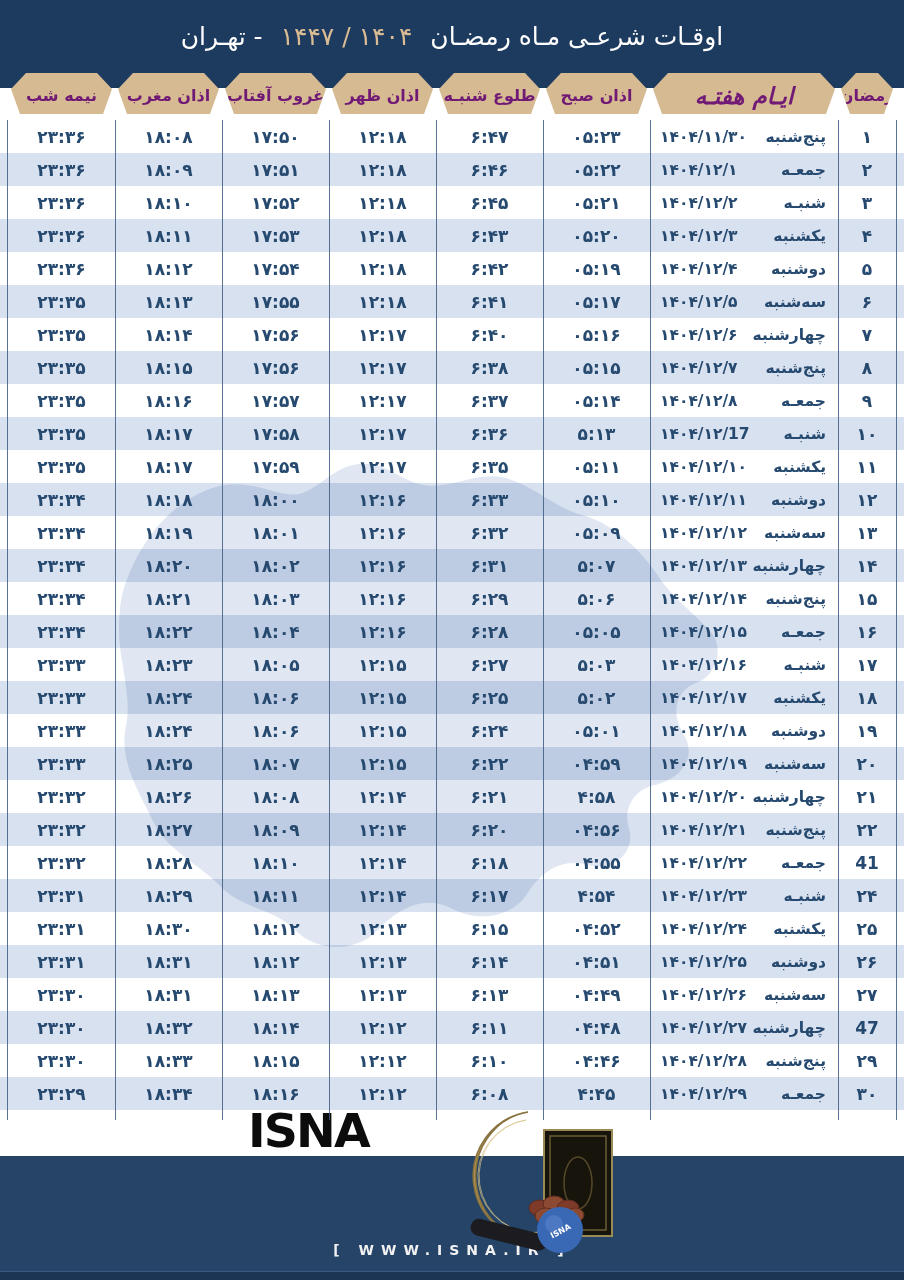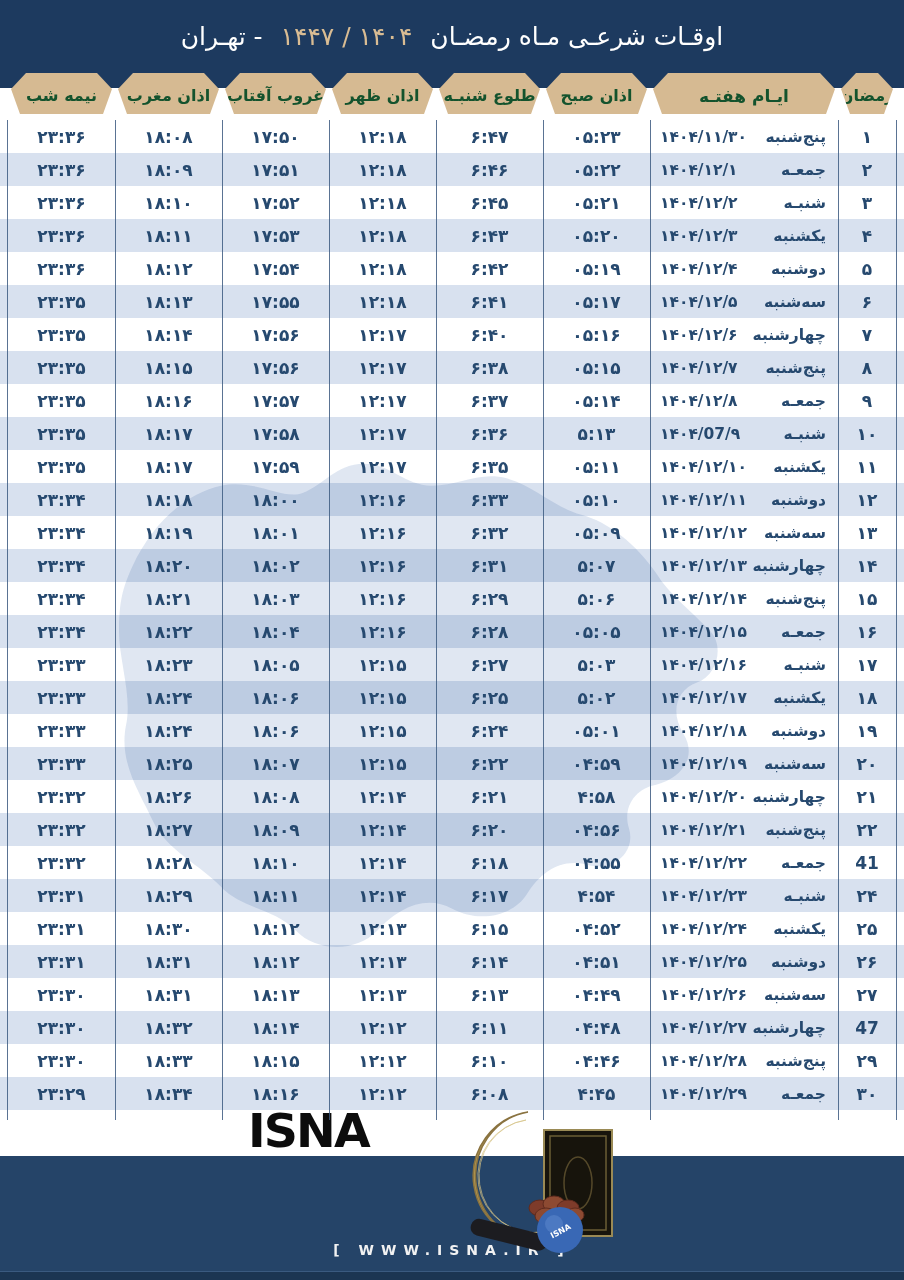--- a/index.html
+++ b/index.html
@@ -36,25 +36,25 @@
     background: linear-gradient(to bottom, #1d3a5f 0px, #1d3a5f 15px, #ffffff 15px);
     position: relative;
     z-index: 5;
   }
   .tab {
     height: 41px;
     margin: 0 3px;
     background: #d6ba92;
     clip-path: polygon(15px 0, calc(100% - 15px) 0, 100% 16px, calc(100% - 9px) 100%, 9px 100%, 0 16px);
     display: flex; align-items: center; justify-content: center;
-    color: #14532d; font-weight: bold; font-size: 16px;
+    color: #701a75; font-weight: bold; font-size: 16px;
     padding-top: 4px;
     white-space: nowrap;
   }
-  .tab.wide { font-size: 17px; }
+  .tab.wide { font-size: 23px; font-style: italic; }
   
   .table-body { position: relative; background: #fff; }
   .row {
     height: 33px;
     padding: 0 8px;
     display: grid;
     grid-template-columns: 58px 188px 107px 107px 107px 107px 107px 107px;
     direction: rtl;
     align-items: center;
   }
@@ -265,21 +265,21 @@
       <div class="cell time">۱۲:۱۷</div>
       <div class="cell time">۱۷:۵۷</div>
       <div class="cell time">۱۸:۱۶</div>
       <div class="cell time">۲۳:۳۵</div>
     </div>
 
     <div class="row striped">
       <div class="cell day-cell">۱۰</div>
       <div class="cell date-cell">
         <span class="wd">شنبـه</span>
-        <span class="dt">۱۴۰۴/07/۹</span>
+        <span class="dt">۱۴۰۴/۱۲/17</span>
       </div>
       <div class="cell time">۵:۱۳</div>
       <div class="cell time">۶:۳۶</div>
       <div class="cell time">۱۲:۱۷</div>
       <div class="cell time">۱۷:۵۸</div>
       <div class="cell time">۱۸:۱۷</div>
       <div class="cell time">۲۳:۳۵</div>
     </div>
 
     <div class="row">

